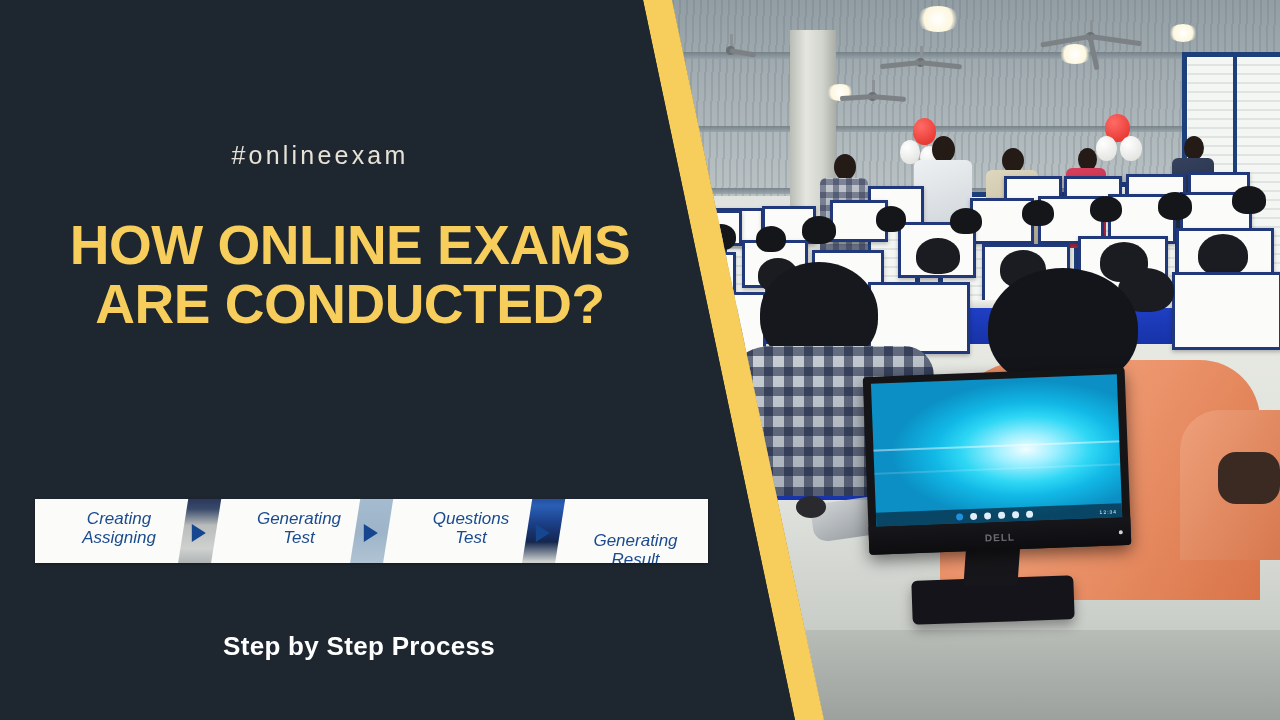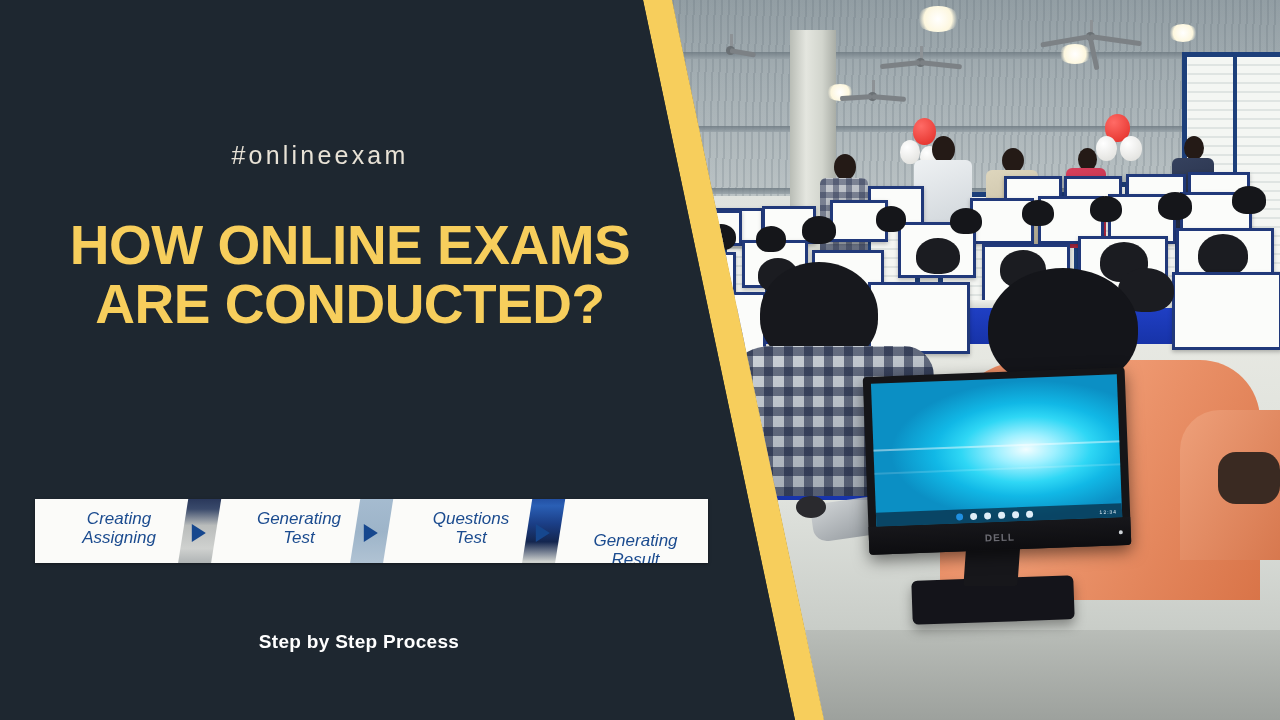--- a/index.html
+++ b/index.html
@@ -146,21 +146,21 @@
     letter-spacing:-0.5px;
   }
   .title .l2{display:block;}
   .subhi{
     position:absolute;left:0;top:382px;width:700px;text-align:center;
     color:#efe9dd;font-size:22px;font-weight:bold;
     font-family:"DejaVu Sans", sans-serif;
   }
   .stepline{
     position:absolute;left:0;top:623px;width:718px;text-align:center;
-    color:#ffffff;font-weight:bold;font-size:19px;letter-spacing:.3px;
+    color:#ffffff;font-weight:bold;font-size:26px;letter-spacing:.3px;
   }
 
   
   .procbar{
     position:absolute;left:35px;top:491px;width:673px;height:64px;
     background:#fbfbf9;overflow:hidden;
     box-shadow:0 1px 3px rgba(0,0,0,.35);
   }
   .seg{position:absolute;top:0;height:58px;display:flex;align-items:center;justify-content:center;}
   .seg span{

